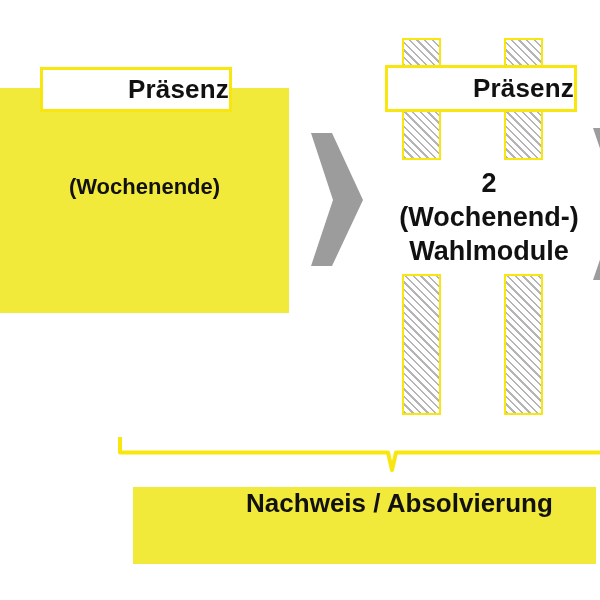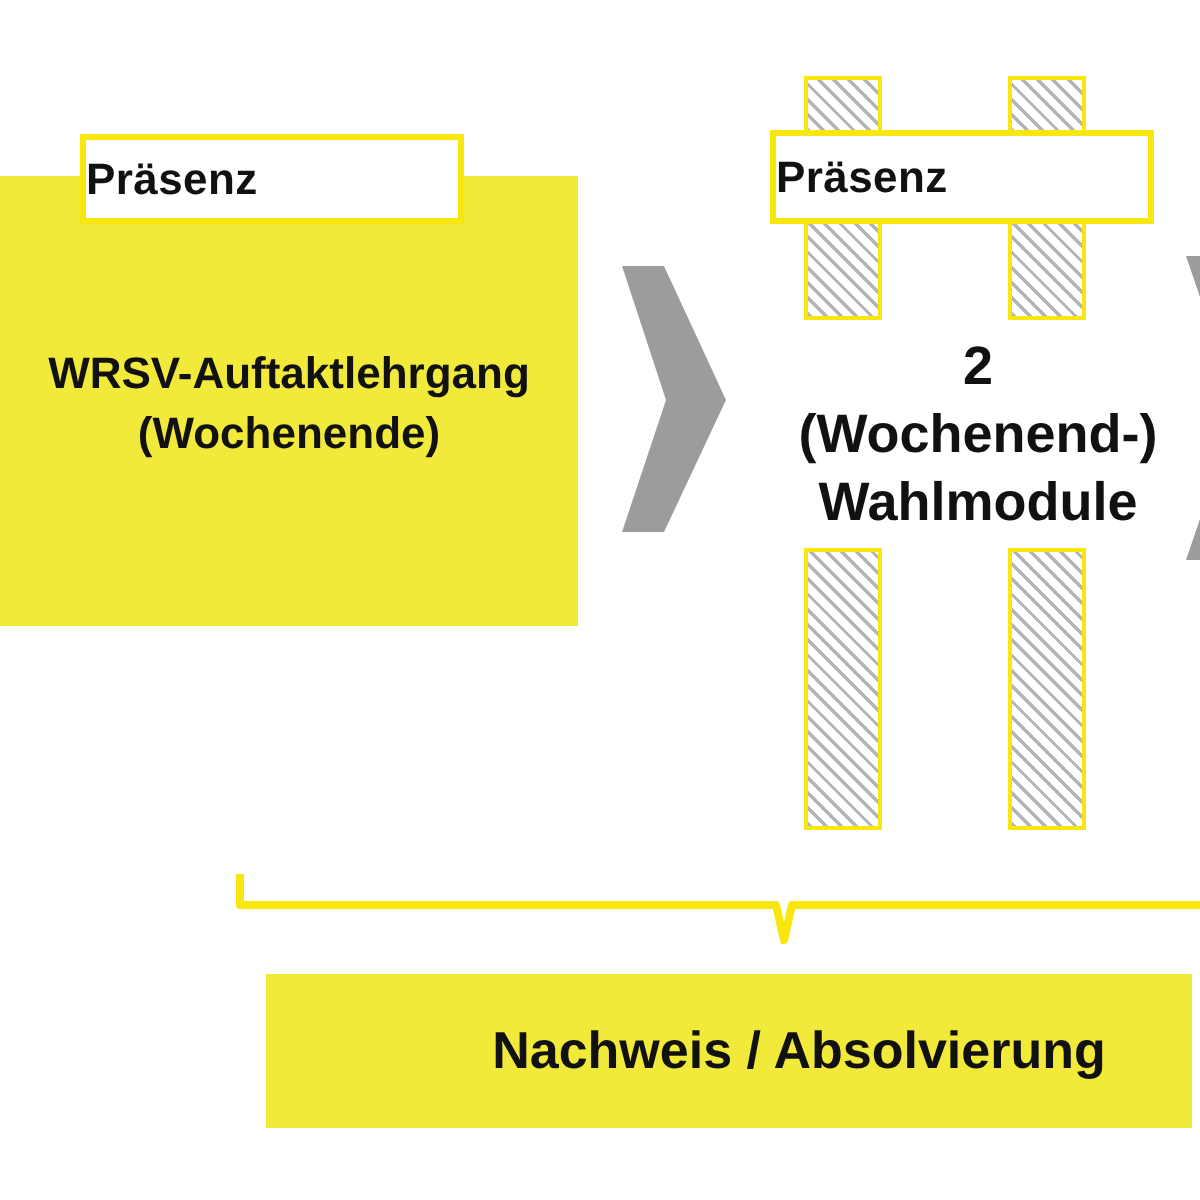--- a/index.html
+++ b/index.html
@@ -11,50 +11,49 @@
   }
   html,body{margin:0;padding:0;background:#ffffff;}
   .canvas{
     position:relative;width:600px;height:600px;background:#ffffff;overflow:hidden;
     font-family:"Liberation Sans", sans-serif;color:var(--text);
   }
   .abs{position:absolute;box-sizing:border-box;}
   .yellow-box{background:var(--yellow-fill);}
   .tag{
     background:#ffffff;border:3px solid var(--yellow-border);
-    display:flex;align-items:center;justify-content:flex-start;
-    font-size:22px;font-weight:700;letter-spacing:0.2px;z-index:3;
+    display:flex;align-items:center;justify-content:flex-end;
+    font-size:26px;font-weight:700;letter-spacing:0.2px;z-index:3;
   }
   .hatch{
     border:2px solid var(--yellow-border);
     background:repeating-linear-gradient(45deg,
       var(--hatch-gray) 0px, var(--hatch-gray) 1.7px,
       #ffffff 1.7px, #ffffff 5.4px);
     z-index:1;
   }
   .stage-text{ text-align:center;font-weight:700;z-index:2; }
   .stage1-text{ left:0;top:172px;width:289px;font-size:22px;line-height:30px; }
   .stage2-text{ left:374px;top:166px;width:230px;font-size:27px;line-height:34px; }
   .bottom-box{
     left:133px;top:487px;width:463px;height:77px;z-index:2;
-    display:flex;flex-direction:column;align-items:center;justify-content:center;
+    display:flex;flex-direction:column;align-items:center;justify-content:space-between;
     padding-left:70px;
     font-size:26px;font-weight:700;line-height:33px;text-align:center;
   }
   svg.overlay{position:absolute;left:0;top:0;width:600px;height:600px;z-index:2;pointer-events:none;}
 </style>
 </head>
 <body>
 
 <div class="canvas">
 
   <div class="abs yellow-box" style="left:0;top:88px;width:289px;height:225px;"></div>
 
   <div class="abs stage-text stage1-text">
-    <div>WRSV-Auftaktlehrgang</div>
     <div>(Wochenende)</div>
   </div>
 
   <div class="abs hatch" style="left:402px;top:38px;width:39px;height:122px;"></div>
   <div class="abs hatch" style="left:504px;top:38px;width:39px;height:122px;"></div>
   <div class="abs hatch" style="left:402px;top:274px;width:39px;height:141px;"></div>
   <div class="abs hatch" style="left:504px;top:274px;width:39px;height:141px;"></div>
 
   <div class="abs tag" style="left:40px;top:67px;width:192px;height:45px;">
     <span>Präsenz</span>

